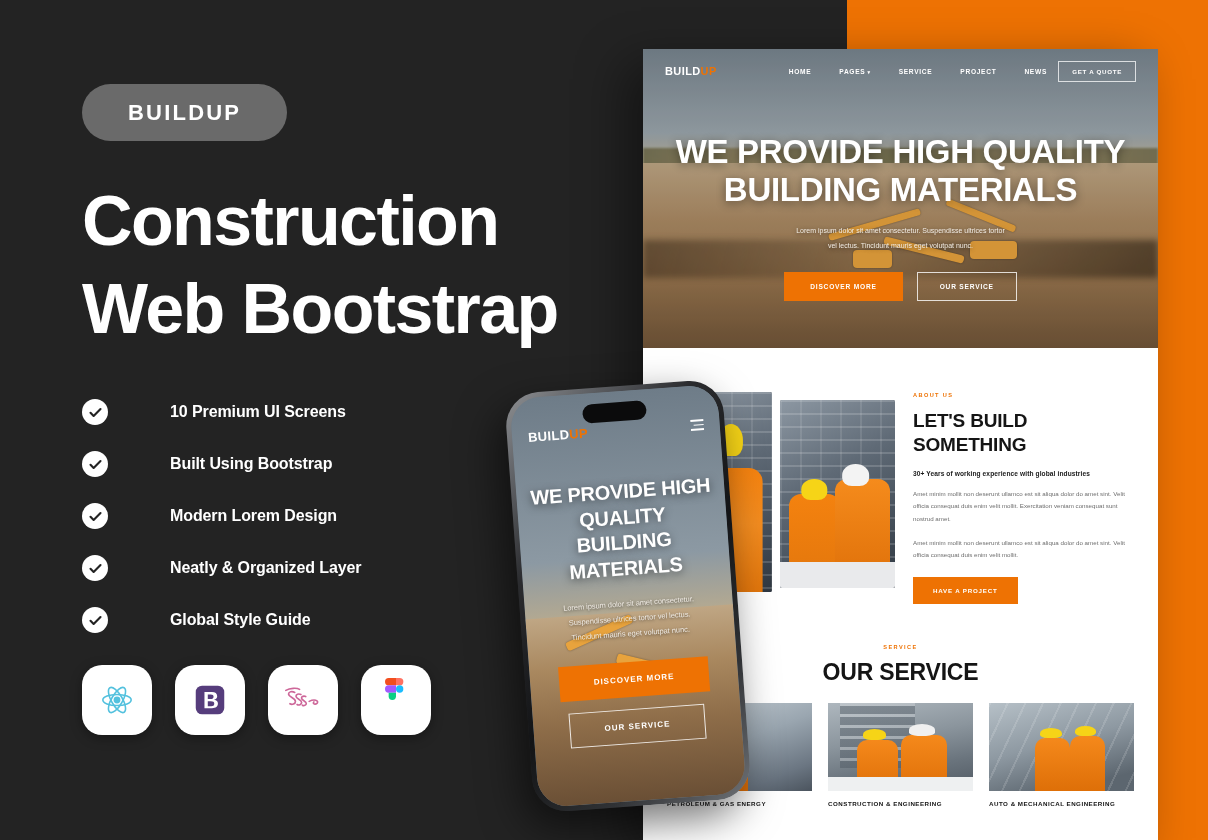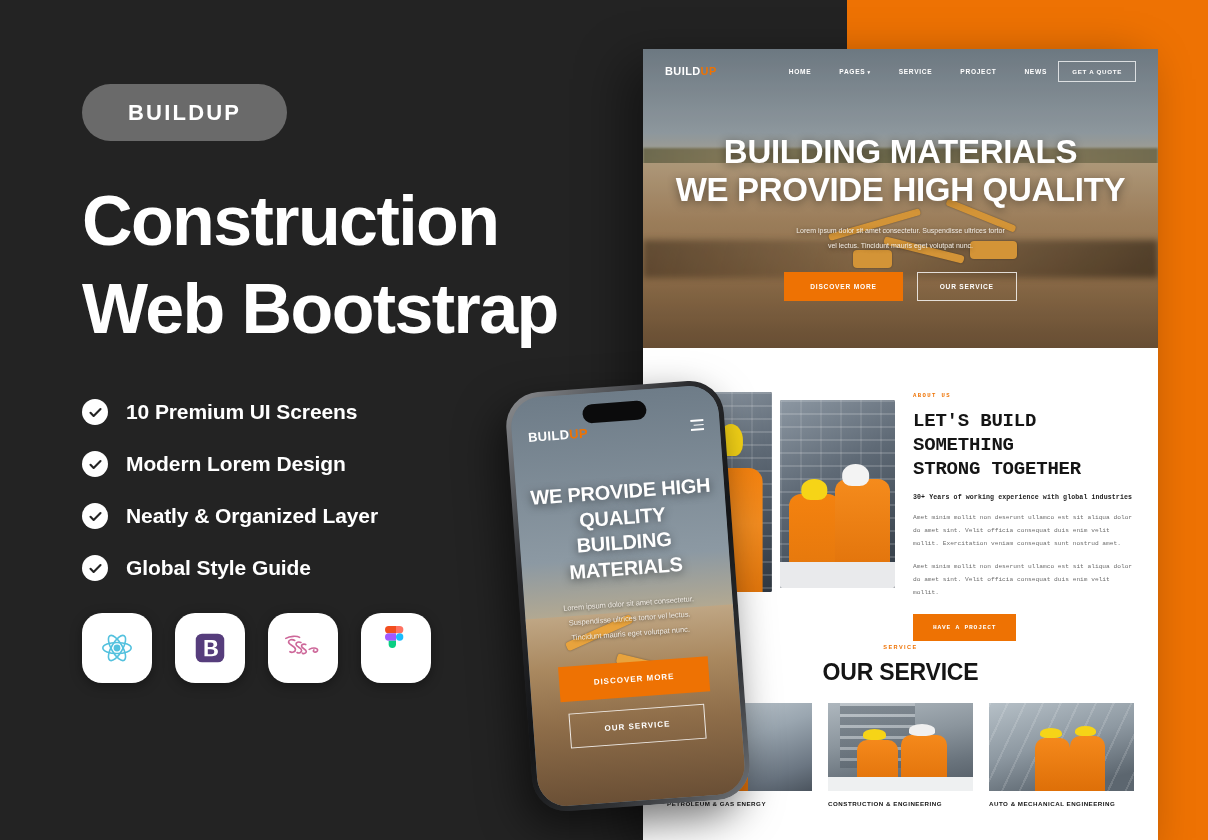--- a/index.html
+++ b/index.html
@@ -43,21 +43,21 @@
     display:flex; align-items:center; gap:18px;
     margin-bottom:26px;
   }
   .check{
     width:26px; height:26px; border-radius:50%;
     background:#fff; flex:0 0 26px;
     display:flex; align-items:center; justify-content:center;
   }
   .check svg{ width:15px; height:15px; }
   .feature-label{
-    color:#fff; font-size:21px; font-weight:600; letter-spacing:-.1px;
+    color:#fff; font-size:16px; font-weight:600; letter-spacing:-.1px;margin-left:44px;
   }
 
   .tech-row{ display:flex; gap:23px; margin-top:32px; }
   .tech{
     width:70px; height:70px; border-radius:20px; background:#fff;
     display:flex; align-items:center; justify-content:center;
     box-shadow:0 3px 12px rgba(0,0,0,.35);
   }
 
   
@@ -195,21 +195,21 @@
     position:absolute; bottom:0; right:4%;
     width:48%; height:58%;
     background:linear-gradient(to bottom,#F58B1C,#DE6F08);
     border-radius:12px 12px 0 0;
   }
   .ph-desk{
     position:absolute; bottom:0; left:0; width:100%; height:14%;
     background:#e9eaec;
   }
 
-  .about-text{ padding:0 22px 0 18px; flex:1;font-family:Liberation Mono, monospace; }
+  .about-text{ padding:0 22px 0 18px; flex:1; }
   .eyebrow{
     color:#EE7203; font-size:5.6px; font-weight:800; letter-spacing:1.4px;
   }
   .about-h{
     margin-top:11px; color:#151515; font-size:19px; font-weight:800;
     line-height:1.25; letter-spacing:-.2px;
   }
   .about-lead{
     margin-top:13px; color:#1a1a1a; font-size:6.6px; font-weight:800;
     letter-spacing:.1px;
@@ -358,20 +358,28 @@
     </h1>
 
     <ul class="features">
       <li class="feature">
         <span class="check">
           <svg viewBox="0 0 24 24">
               <path d="M4 12.5l5 5L20 6.5" fill="none" stroke="#232323" stroke-width="3.4" stroke-linecap="round" stroke-linejoin="round"></path>
             </svg>
         </span>
         <span class="feature-label">10 Premium UI Screens</span>
+      </li>
+      <li class="feature">
+        <span class="check">
+          <svg viewBox="0 0 24 24">
+              <path d="M4 12.5l5 5L20 6.5" fill="none" stroke="#232323" stroke-width="3.4" stroke-linecap="round" stroke-linejoin="round"></path>
+            </svg>
+        </span>
+        <span class="feature-label">Built Using Bootstrap</span>
       </li>
       <li class="feature">
         <span class="check">
           <svg viewBox="0 0 24 24">
               <path d="M4 12.5l5 5L20 6.5" fill="none" stroke="#232323" stroke-width="3.4" stroke-linecap="round" stroke-linejoin="round"></path>
             </svg>
         </span>
         <span class="feature-label">Modern Lorem Design</span>
       </li>
       <li class="feature">
@@ -456,22 +464,22 @@
           <span class="nav-link"><span>PAGES</span><span class="caret">▾</span></span>
           <span class="nav-link">SERVICE</span>
           <span class="nav-link">PROJECT</span>
           <span class="nav-link">NEWS</span>
         </div>
         <div class="quote-btn">GET A QUOTE</div>
       </div>
 
       <div class="hero-content">
         <div class="hero-title">
+          <div>WE PROVIDE HIGH QUALITY</div>
           <div>BUILDING MATERIALS</div>
-          <div>WE PROVIDE HIGH QUALITY</div>
         </div>
         <div class="hero-sub">
           <div>Lorem ipsum dolor sit amet consectetur. Suspendisse ultrices tortor</div>
           <div>vel lectus. Tincidunt mauris eget volutpat nunc.</div>
         </div>
         <div class="hero-btns">
           <div class="btn-primary">DISCOVER MORE</div>
           <div class="btn-ghost">OUR SERVICE</div>
         </div>
       </div>
@@ -490,21 +498,20 @@
           <div class="ph-vest3"></div>
           <div class="ph-helmet" style="left:30%;top:42%;width:22%;height:11%;"></div>
           <div class="ph-helmet white" style="left:66%;top:34%;width:24%;height:12%;"></div>
           <div class="ph-desk"></div>
         </div>
       </div>
       <div class="about-text">
         <div class="eyebrow">ABOUT US</div>
         <div class="about-h">
           <div>LET'S BUILD SOMETHING</div>
-          <div>STRONG TOGETHER</div>
         </div>
         <div class="about-lead">30+ Years of working experience with global industries</div>
         <div class="about-p">Amet minim mollit non deserunt ullamco est sit aliqua dolor do amet sint. Velit officia consequat duis enim velit mollit. Exercitation veniam consequat sunt nostrud amet.</div>
         <div class="about-p">Amet minim mollit non deserunt ullamco est sit aliqua dolor do amet sint. Velit officia consequat duis enim velit mollit.</div>
         <div class="about-btn">HAVE A PROJECT</div>
       </div>
     </div>
 
     <div class="service">
       <div class="eyebrow">SERVICE</div>

